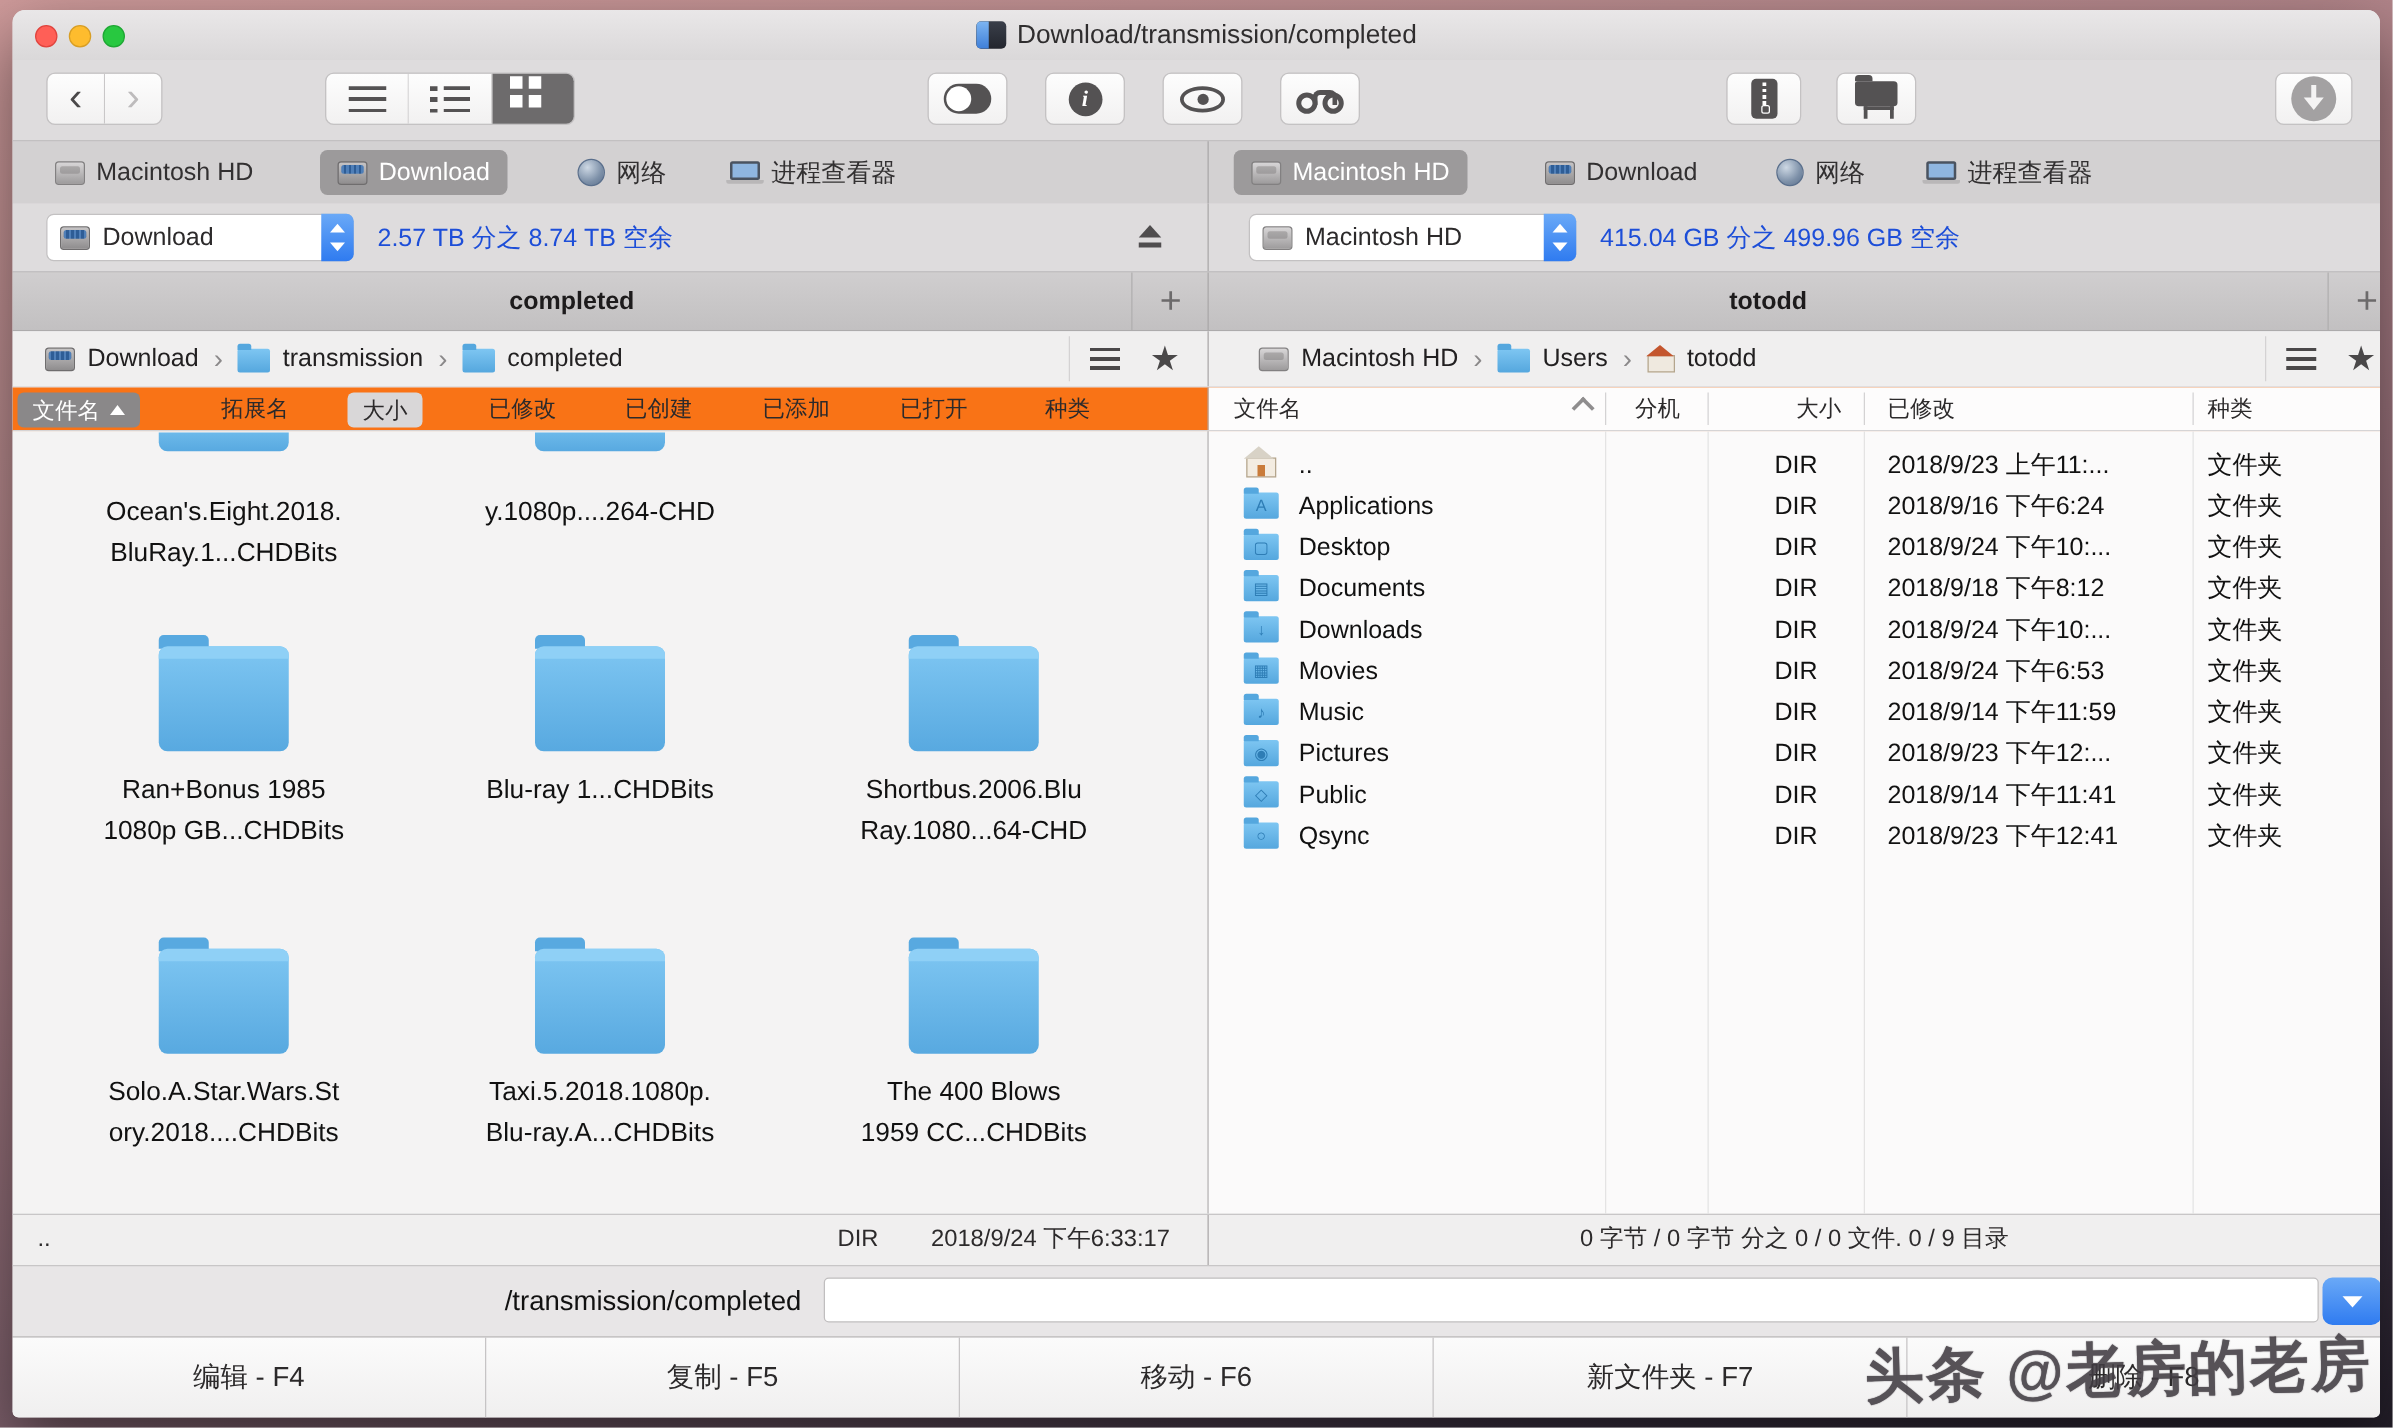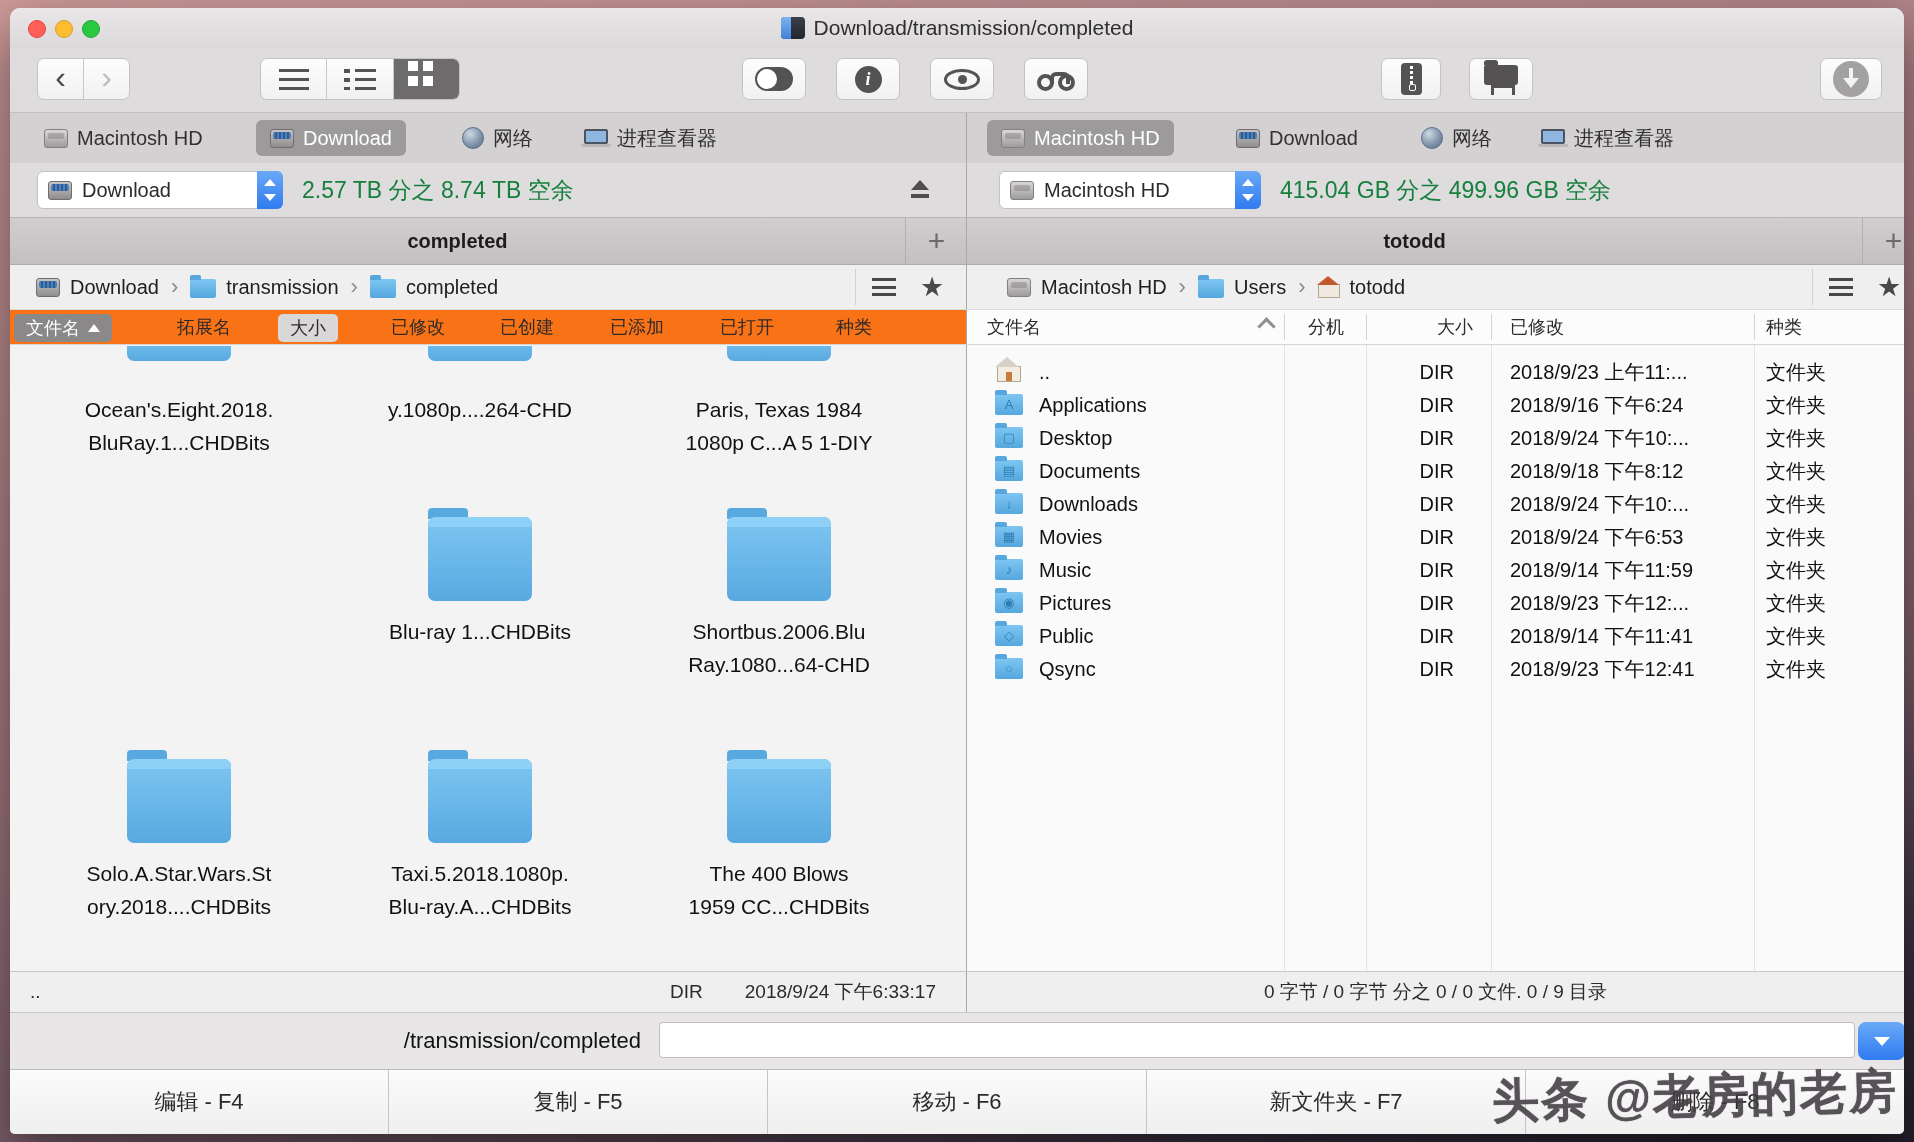--- a/index.html
+++ b/index.html
@@ -78,21 +78,21 @@
   .laptop-ico::before{content:"";position:absolute;left:2px;top:2px;right:2px;bottom:2px;background:#8fb6e0}
   .laptop-ico::after{content:"";position:absolute;left:-3px;bottom:-3px;width:30px;height:3px;background:#b9b7b8;border-radius:0 0 2px 2px}
 
   
   .driverow{height:54px;background:#dedcdd}
   .drv-sel{position:absolute;top:8px;height:38px;background:#fff;border:1px solid #c3c1c2;border-radius:6px;display:flex;align-items:center;gap:10px;padding:0 0 0 10px;box-sizing:border-box}
   .drv-sel .lbl{font-size:20px;color:#2c2a2b;flex:1}
   .stepper{width:26px;height:38px;margin:-1px -1px -1px 0;border-radius:0 6px 6px 0;background:linear-gradient(#6aa9f7,#2f7bf0);position:relative;flex:none}
   .stepper::before{content:"";position:absolute;left:7px;top:8px;border-left:6px solid transparent;border-right:6px solid transparent;border-bottom:7px solid #fff}
   .stepper::after{content:"";position:absolute;left:7px;bottom:8px;border-left:6px solid transparent;border-right:6px solid transparent;border-top:7px solid #fff}
-  .cap{position:absolute;top:0;height:54px;display:flex;align-items:center;font-size:23px;color:#15803d}
+  .cap{position:absolute;top:0;height:54px;display:flex;align-items:center;font-size:20px;color:#1d4ed8}
   .eject{position:absolute;width:24px;height:20px}
   .eject::before{content:"";position:absolute;left:3px;top:0;border-left:9px solid transparent;border-right:9px solid transparent;border-bottom:10px solid #4f4d4e}
   .eject::after{content:"";position:absolute;left:3px;bottom:2px;width:18px;height:4px;background:#4f4d4e}
 
   
   .striprow{height:46px;background:linear-gradient(#d0cecf,#c2c0c1);border-top:1px solid #b7b5b6;border-bottom:1px solid #adabac}
   .strip-title{position:absolute;top:0;height:100%;display:flex;align-items:center;justify-content:center;font-size:20px;font-weight:700;color:#1d1b1c}
   .strip-plus{position:absolute;top:0;height:100%;width:61px;border-left:1px solid #b0aeaf;display:flex;align-items:center;justify-content:center;font-size:30px;color:#6c6a6b;font-weight:300}
 
   
@@ -362,24 +362,24 @@
     <div class="half l grid-pane">
       <div class="gcell" style="left:29px;top:1px">
         <div class="fold-sliver"></div>
         <div class="gname">Ocean's.Eight.2018.</div>
         <div class="gname">BluRay.1...CHDBits</div>
       </div>
       <div class="gcell" style="left:330px;top:1px">
         <div class="fold-sliver"></div>
         <div class="gname">y.1080p....264-CHD</div>
       </div>
-      <div class="gcell" style="left:629px;top:1px">
-        <div class="fold-sliver"></div>
-        <div class="gname">Paris, Texas 1984</div>
-        <div class="gname">1080p C...A 5 1-DIY</div>
+      <div class="gcell" style="left:29px;top:172px">
+        <div class="fold-b"></div>
+        <div class="gname">Ran+Bonus 1985</div>
+        <div class="gname">1080p GB...CHDBits</div>
       </div>
       <div class="gcell" style="left:330px;top:172px">
         <div class="fold-b"></div>
         <div class="gname">Blu-ray 1...CHDBits</div>
       </div>
       <div class="gcell" style="left:629px;top:172px">
         <div class="fold-b"></div>
         <div class="gname">Shortbus.2006.Blu</div>
         <div class="gname">Ray.1080...64-CHD</div>
       </div>

